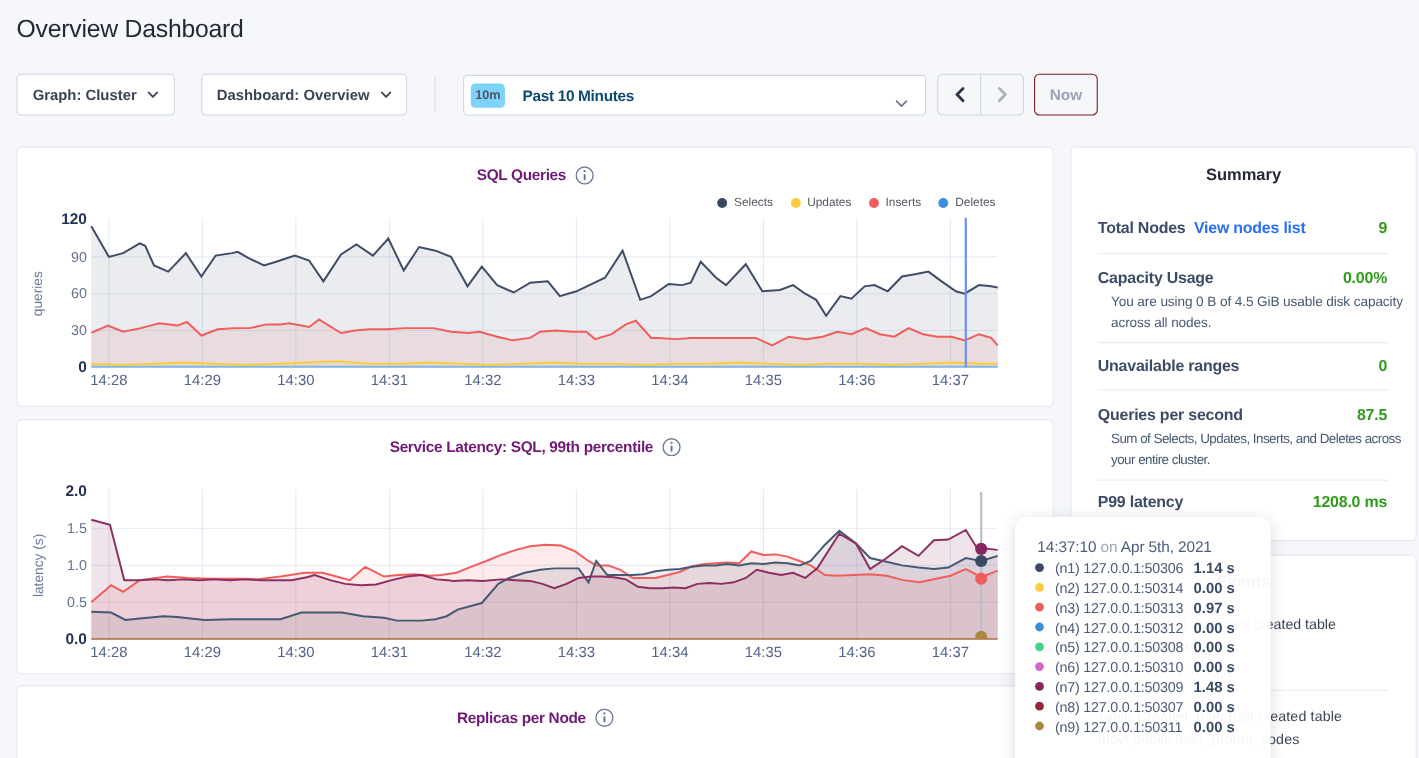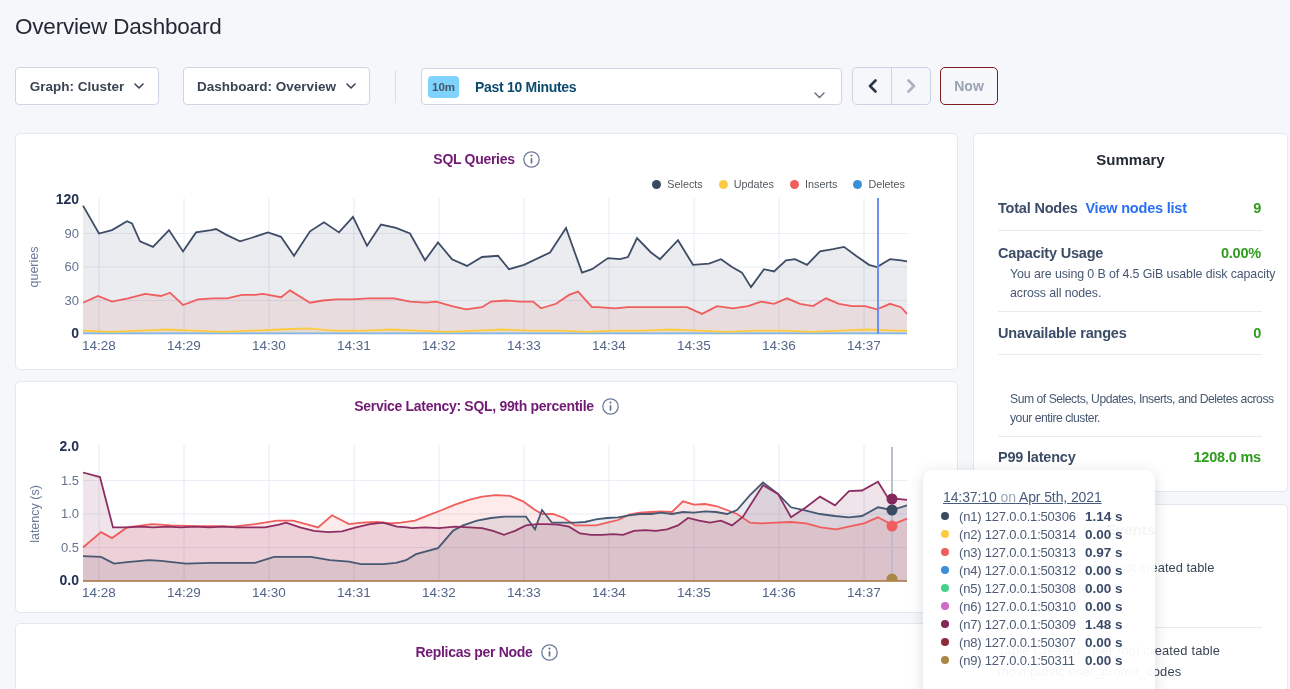--- a/index.html
+++ b/index.html
@@ -24,21 +24,21 @@
 .ylm { font-size:13px; fill:#66738f; font-family:"Liberation Sans",sans-serif; }
 .xlb { font-size:13.5px; fill:#54658a; font-family:"Liberation Sans",sans-serif; }
 .rot { font-size:12.5px; fill:#6b7a99; font-family:"Liberation Sans",sans-serif; }
 
 .srow { position:absolute; left:24px; right:26px; display:flex; justify-content:space-between; align-items:center; font-size:14.5px; font-weight:bold; color:#3d4c66; letter-spacing:-0.2px; }
 .sgreen { color:#2f9c1d; }
 .sdesc { position:absolute; left:36px; width:280px; font-size:12.4px; color:#475872; line-height:18.5px; white-space:nowrap; }
 .sdiv { position:absolute; left:24px; right:25px; height:1px; background:#e7eaf0; }
 
 #tooltip { position:absolute; left:923px; top:470px; width:232px; height:240px; background:rgba(255,255,255,0.95); border-radius:10px; box-shadow:0 3px 14px rgba(50,60,80,0.18); z-index:10; }
-#thead { position:absolute; left:20px; top:19px; font-size:14px; color:#4a5c7d; letter-spacing:-0.1px;text-decoration:underline; }
+#thead { position:absolute; left:20px; top:19px; font-size:14px; color:#4a5c7d; letter-spacing:-0.1px; }
 #thead .on { color:#9aa5b6; }
 .trow { position:relative; height:18px; display:flex; align-items:center; }
 #tbody { position:absolute; left:17px; top:37px; right:10px; }
 .tdot { width:8px; height:8px; border-radius:50%; display:inline-block; margin-left:1px; }
 .tlab { margin-left:10px; font-size:13px; color:#4c5b77; letter-spacing:-0.2px; }
 .tval { position:absolute; left:145px; font-size:13.5px; font-weight:bold; color:#394a66; }
 
 .erow { position:absolute; left:24px; width:280px; font-size:12.9px; color:#394455; line-height:21px; white-space:nowrap; }
 .etime { position:absolute; left:24px; font-size:12px; color:#8e98a9; }
 </style></head>
@@ -200,20 +200,24 @@
         <span>Capacity Usage</span>
         <span class="sgreen">0.00%</span>
       </div>
   <div class="sdesc" style="top:131px; font-size:12.4px; letter-spacing:-0.1px;">You are using 0 B of 4.5 GiB usable disk capacity<br>across all nodes.</div>
   <div class="sdiv" style="top:177px;"></div>
   <div class="srow" style="top:191px;">
         <span>Unavailable ranges</span>
         <span class="sgreen">0</span>
       </div>
   <div class="sdiv" style="top:220px;"></div>
+  <div class="srow" style="top:236px;">
+        <span>Queries per second</span>
+        <span class="sgreen">87.5</span>
+      </div>
   <div class="sdesc" style="top:256px; font-size:12.2px; letter-spacing:-0.48px;">Sum of Selects, Updates, Inserts, and Deletes across<br>your entire cluster.</div>
   <div class="sdiv" style="top:302px;"></div>
   <div class="srow" style="top:315px;">
         <span>P99 latency</span>
         <span class="sgreen">1208.0 ms</span>
       </div>
 </div>
 
 <div class="card" style="left:973px; top:504px; width:315px; height:200px;">
   <div style="position:absolute; width:100%; top:16px; text-align:center; font-size:15px; font-weight:bold; color:#242a35;">Events</div>

